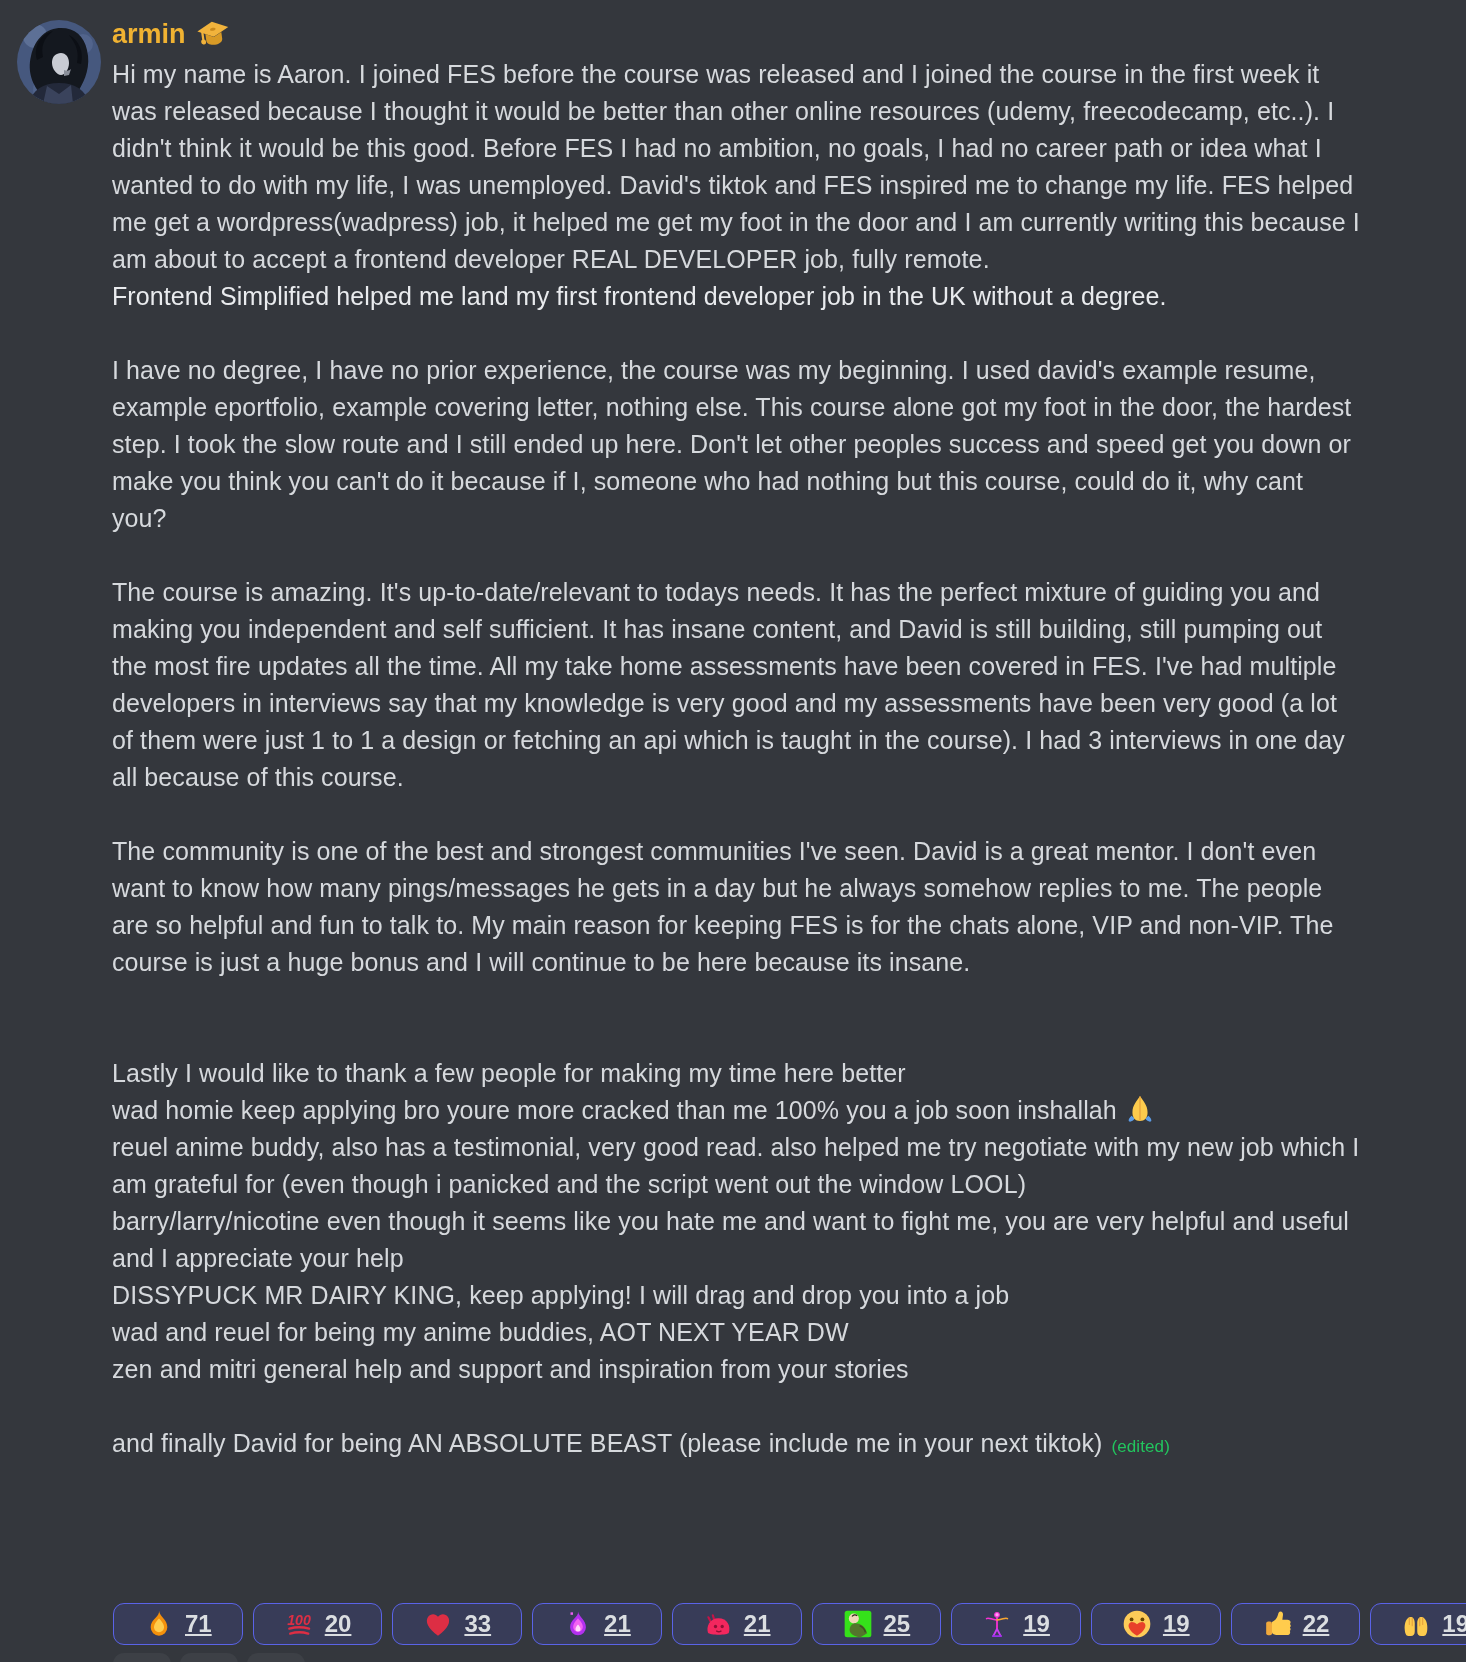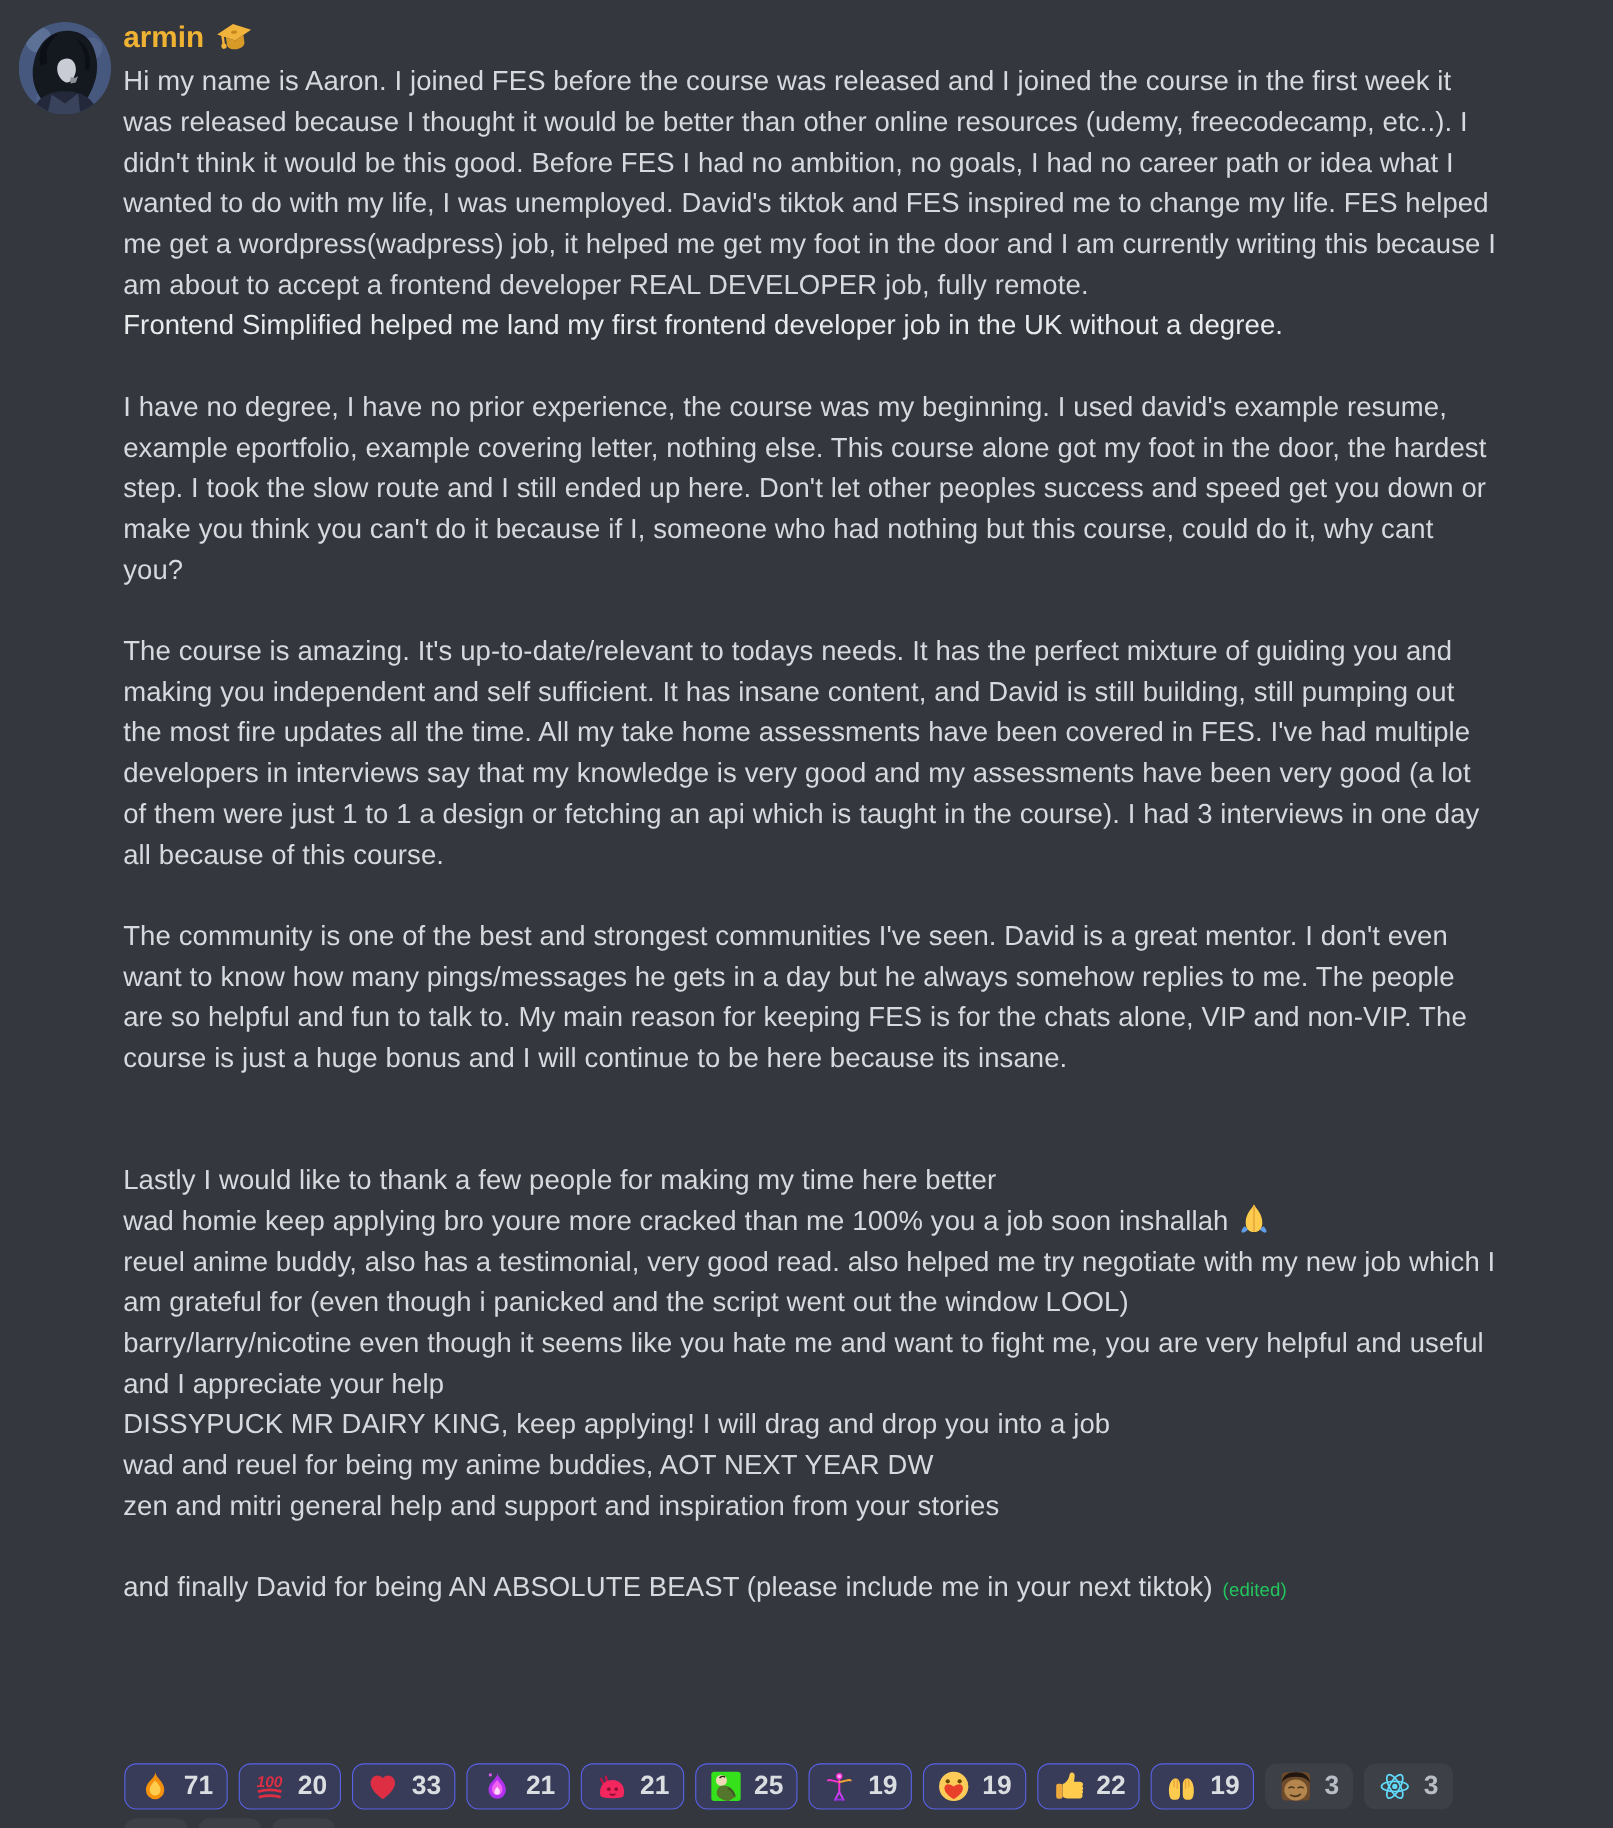--- a/index.html
+++ b/index.html
@@ -22,22 +22,22 @@
   .msg-line{min-height:37px;}
   .msg-line.bold{font-weight:400;color:#e9ebee;}
   .blank-line{height:37px;}
   .emoji{display:inline-block;vertical-align:-6px;}
   .emoji svg{display:block;width:100%;height:100%;}
   .edited{font-size:17px;color:#22c55e;margin-left:9px;font-weight:400;}
   .reactions{position:absolute;left:113px;top:1603px;display:flex;gap:10px;}
   .reactions2{position:absolute;left:113px;top:1653px;display:flex;gap:9px;}
   .pill{
     height:42px;border-radius:11px;display:flex;align-items:center;gap:11px;
-    padding:0 12px;box-sizing:border-box;cursor:pointer;border:1.5px solid transparent;
-    font-size:24px;font-weight:700;color:#dbdee1;
+    padding:0 30px;box-sizing:border-box;cursor:pointer;border:1.5px solid transparent;
+    font-size:24px;font-weight:700;color:#dbdee1;text-decoration:underline;
   }
   .pill.reacted{background:#383c58;border-color:#5a63e8;}
   .pill.plain{background:#3d4046;color:#b9bec6;}
   .pill .emoji{width:30px;height:30px;vertical-align:0;}
   .pill-ghost{width:58px;height:42px;border-radius:11px;background:#3d4046;cursor:pointer;}
 </style>
 </head>
 <body>
 
 <div class="screen">

